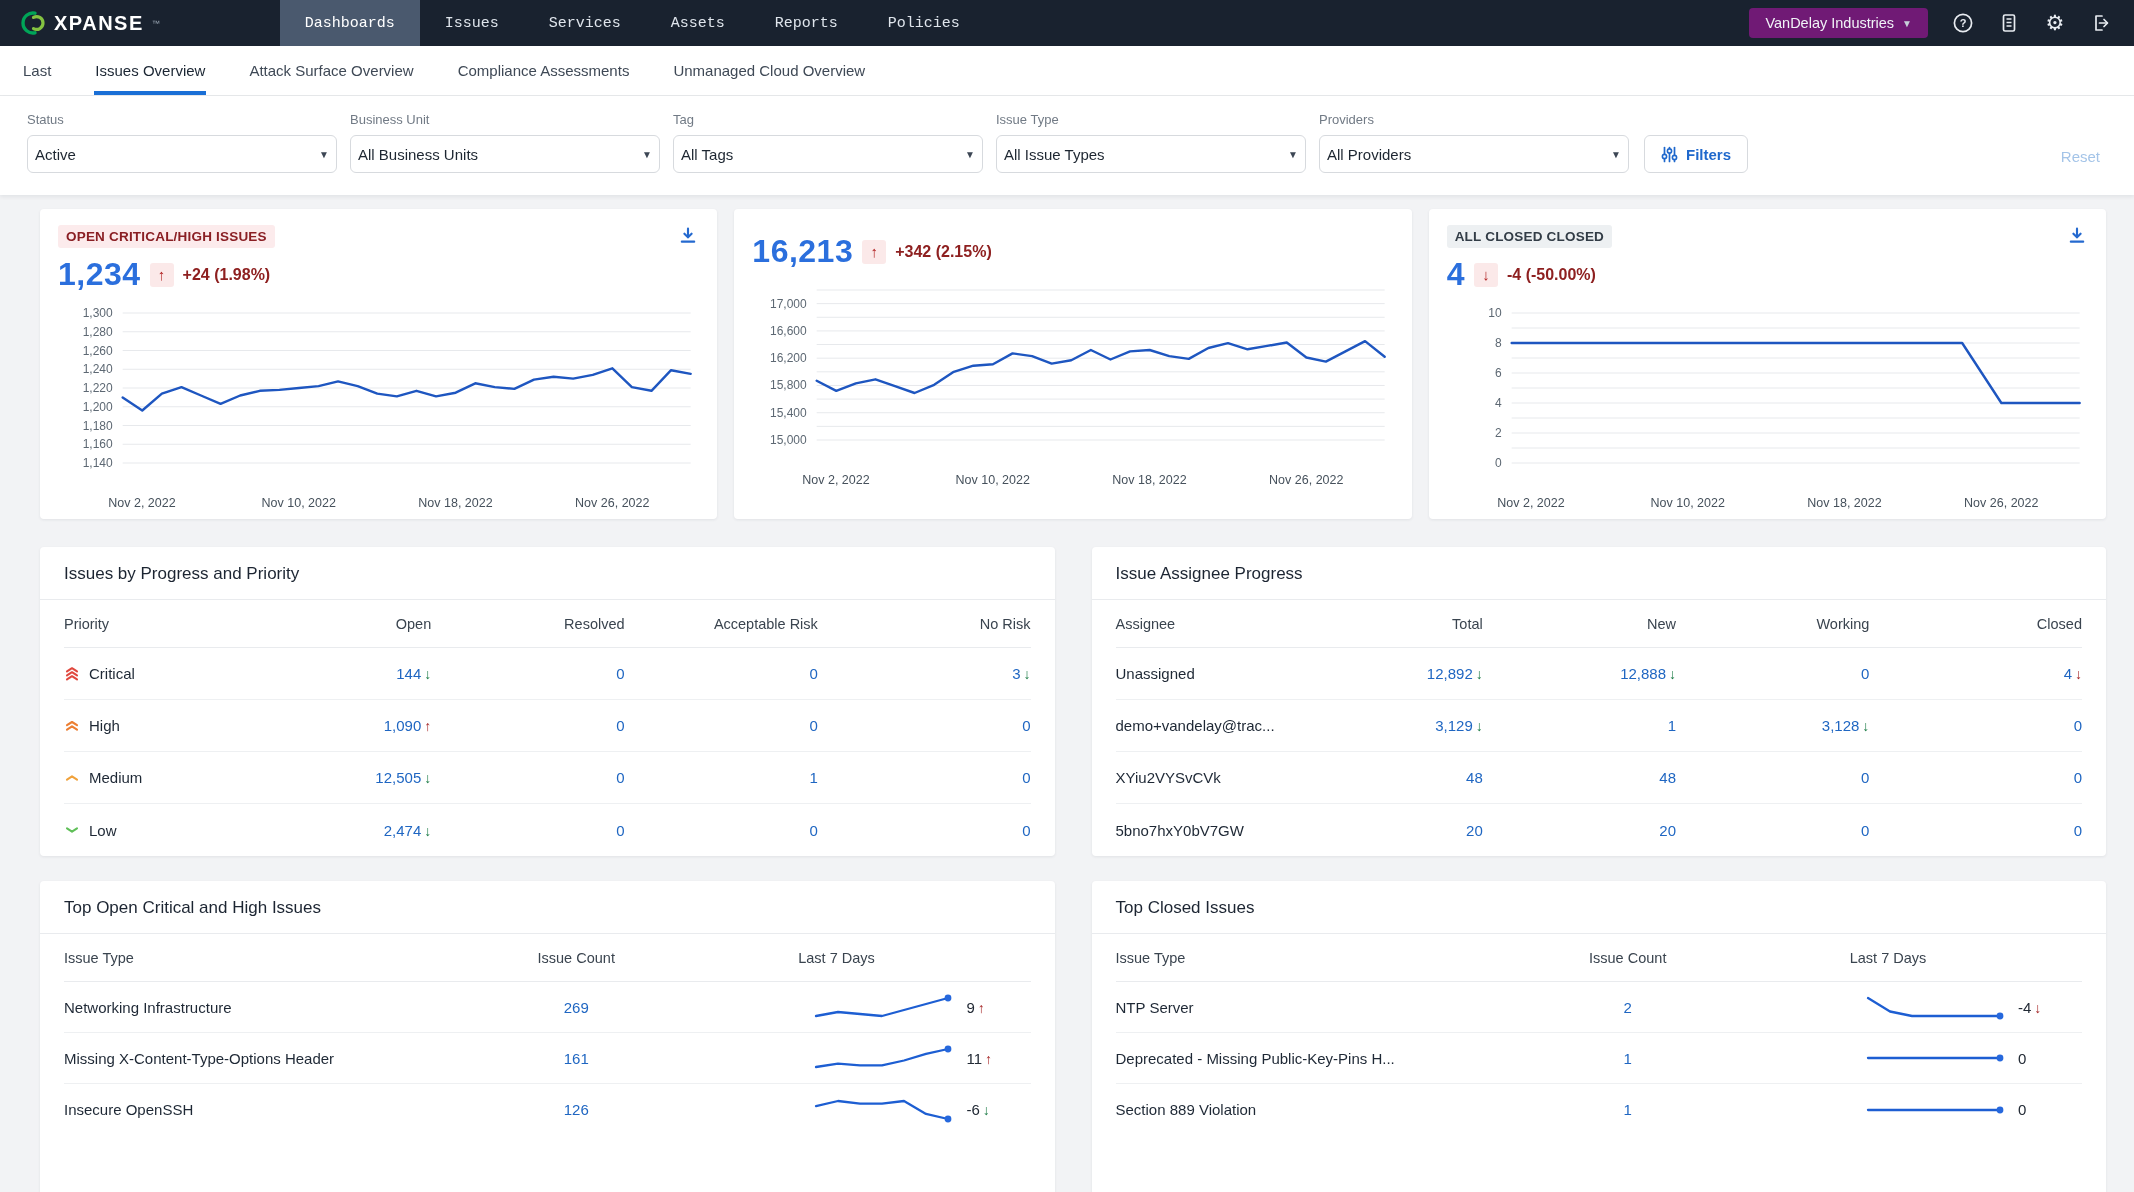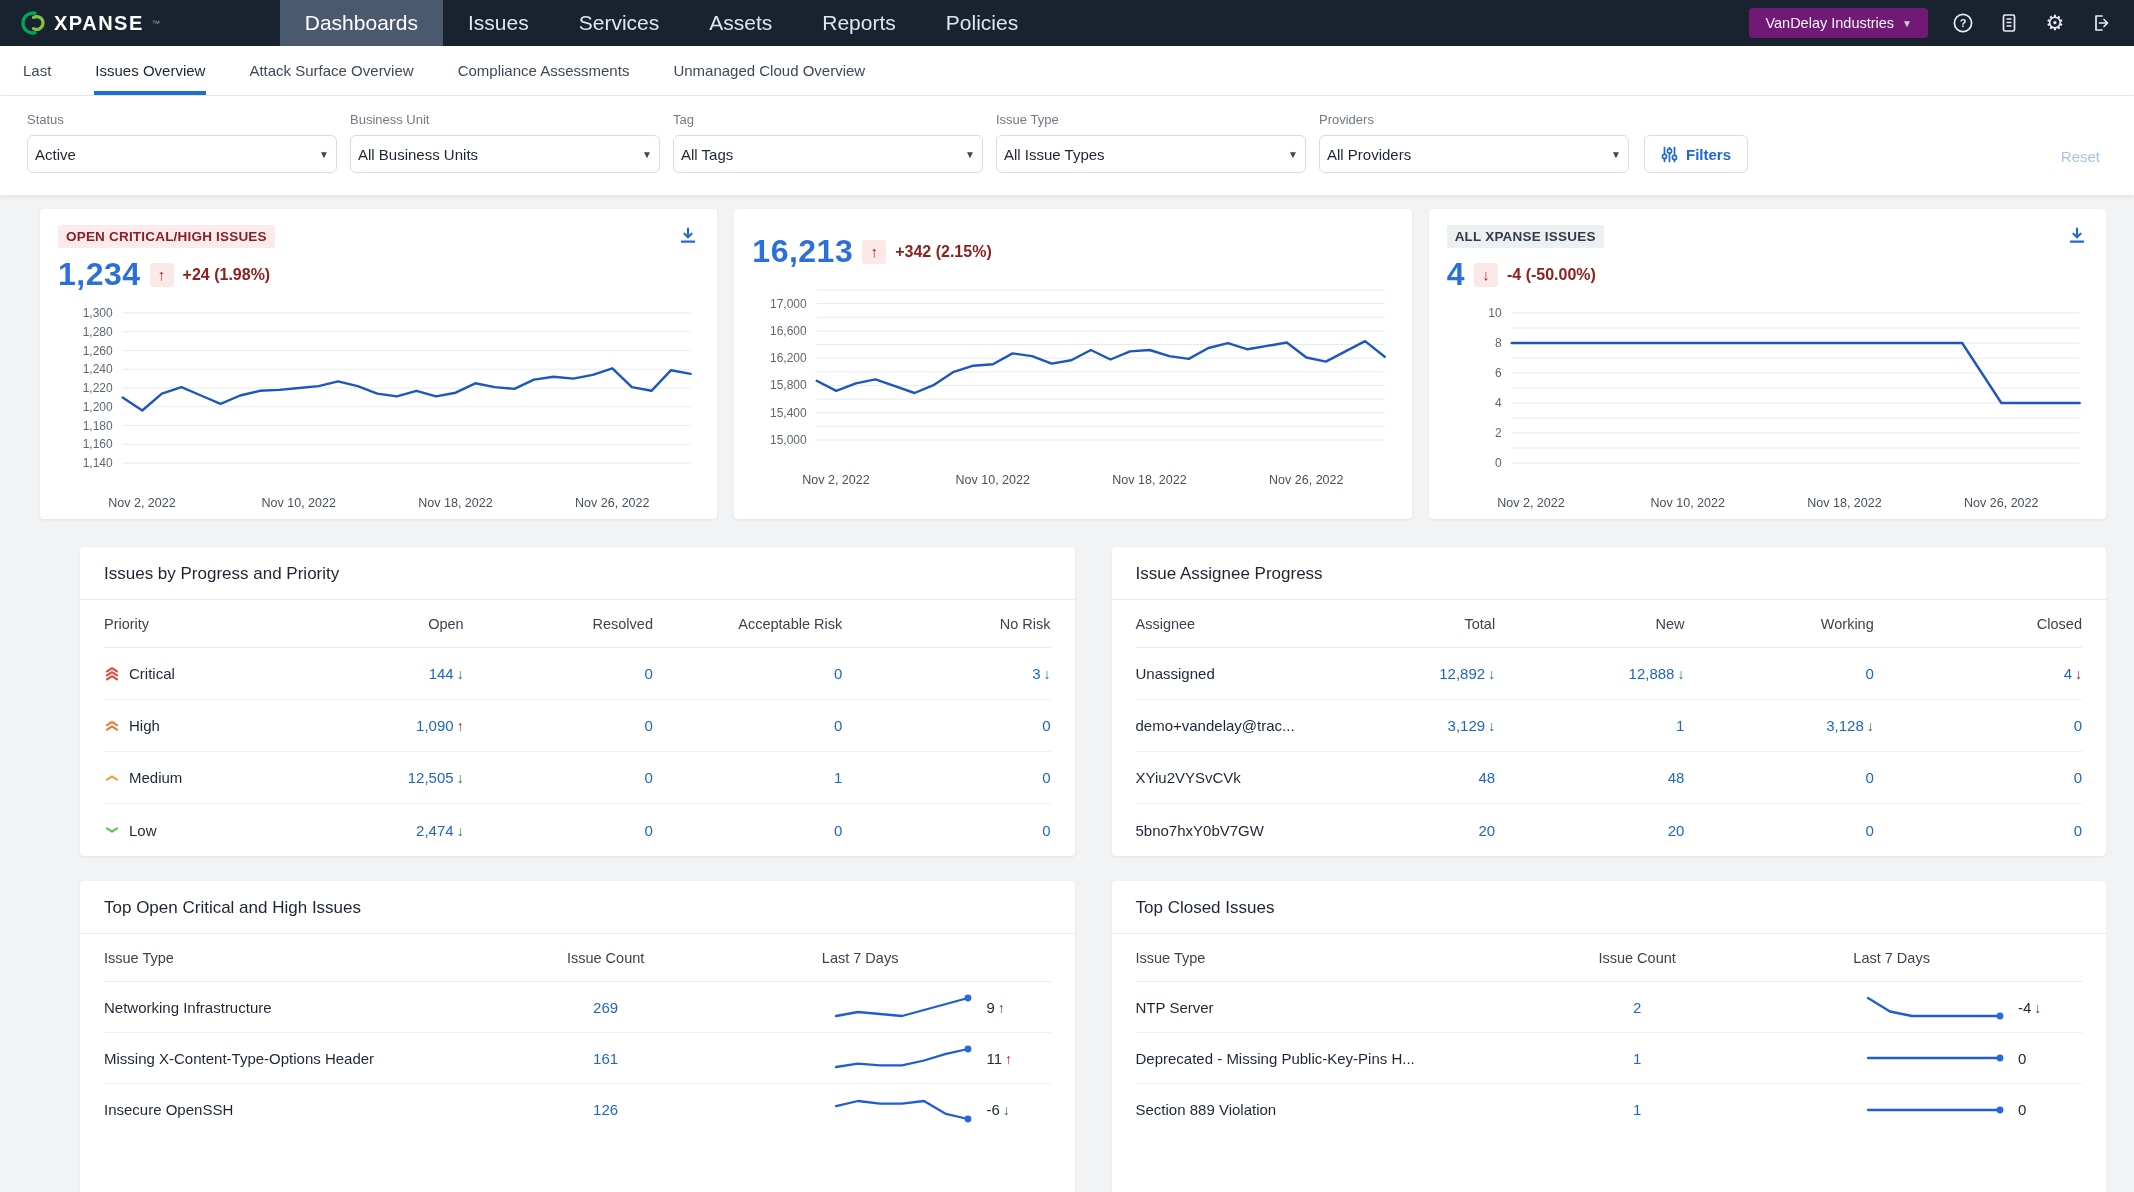--- a/index.html
+++ b/index.html
@@ -5,21 +5,21 @@
   * { margin:0; padding:0; box-sizing:border-box; }
   html,body { width:2134px; height:1192px; overflow:hidden; background:#f2f3f5;
     font-family:"Liberation Sans", sans-serif; }
 
   
   .topnav { height:46px; background:#19222f; display:flex; align-items:stretch; color:#e8ecf1; }
   .brand { display:flex; align-items:center; gap:8px; padding:0 26px 0 20px; }
   .brand-text { font-size:20px; font-weight:bold; letter-spacing:1.5px; color:#fff; }
   .brand sup { font-size:8px; color:#9aa6b4; }
   .nav-items { display:flex; align-items:stretch; margin-left:94px; }
-  .nav-item { display:flex; align-items:center; padding:0 25px; font-size:21px; color:#dfe5ec; cursor:pointer; }
+  .nav-item { display:flex; align-items:center; padding:0 25px; font-size:15px; color:#dfe5ec; cursor:pointer;font-family:Liberation Mono, monospace; }
   .nav-item.active { background:#4a596e; color:#fff; }
   .nav-right { margin-left:auto; display:flex; align-items:center; gap:24px; padding-right:22px; }
   .account-btn { background:#701a75; border:none; color:#f0f3f7; font-size:14.5px;
     font-family:inherit; border-radius:4px; height:30px; padding:0 16px; display:flex;
     align-items:center; gap:8px; cursor:pointer; }
   .account-btn .caret { font-size:10px; color:#c7d0da; }
   .nav-icon { width:22px; height:22px; display:flex; align-items:center; justify-content:center; cursor:pointer; }
 
   
   .tabbar { height:50px; background:#fff; border-bottom:1px solid #e7e9eb; display:flex;
@@ -55,21 +55,21 @@
   .badge-gray { background:#edf0f2; color:#323c46; }
   .dl-btn { background:none; border:none; cursor:pointer; padding:2px; }
   .kpi-valrow { display:flex; align-items:center; gap:9px; margin-top:8px; }
   .kpi-value { font-size:32px; font-weight:bold; color:#2b6fdd; letter-spacing:.5px; }
   .kpi-arrow { width:24px; height:24px; border-radius:3px; background:#fbe9e9; color:#b32626;
     font-size:15px; display:flex; align-items:center; justify-content:center; font-weight:bold; }
   .kpi-delta { font-size:16px; font-weight:bold; color:#8e2020; }
   .kpi-chart { margin-top:10px; }
 
   
-  .tables-row { display:flex; gap:37px; margin-top:28px;margin-left:40px; }
+  .tables-row { display:flex; gap:37px; margin-top:28px; }
   .table-card { flex:1; }
   .tcard-title { font-size:17px; font-weight:500; color:#1c2532; padding:17px 24px 15px 24px;
     border-bottom:1px solid #e9ebee; }
   .ttable { padding:0 24px; }
   .trow { display:flex; align-items:center; }
   .thead .tcell { font-size:14.5px; color:#3a444f; }
   .thead { height:48px; border-bottom:1px solid #e9ebee; }
   .tbody .trow { height:52px; border-bottom:1px solid #eef0f2; }
   .tbody .trow:last-child { border-bottom:none; }
   .tcell { font-size:15px; color:#1e2835; }
@@ -279,21 +279,21 @@
             <text x="83.312" y="204" text-anchor="middle" class="xt">Nov 2, 2022</text>
             <text x="240.08" y="204" text-anchor="middle" class="xt">Nov 10, 2022</text>
             <text x="396.84799999999996" y="204" text-anchor="middle" class="xt">Nov 18, 2022</text>
             <text x="553.616" y="204" text-anchor="middle" class="xt">Nov 26, 2022</text>
             <polyline points="64.0,100.7 83.6,110.9 103.2,103.4 122.8,99.3 142.3,106.1 161.9,113.0 181.5,104.8 201.1,91.8 220.7,85.7 240.3,84.3 259.9,73.4 279.4,76.1 299.0,83.6 318.6,80.2 338.2,70.0 357.8,79.5 377.4,71.4 397.0,70.0 416.6,76.1 436.1,78.9 455.7,68.0 475.3,63.2 494.9,69.3 514.5,65.9 534.1,62.5 553.7,77.5 573.2,81.6 592.8,71.4 612.4,61.1 632.0,76.8" fill="none" stroke="#1e56c0" stroke-width="2.4" stroke-linejoin="round" stroke-linecap="round"></polyline>
           </svg>
         </div>
       </div>
       <div class="card kpi-card">
         <div class="kpi-head">
-          <span class="kpi-badge badge-gray">ALL XPANSE ISSUES</span>
+          <span class="kpi-badge badge-gray">ALL CLOSED CLOSED</span>
           <button class="dl-btn">
             <svg width="18" height="18" viewBox="0 0 16 16" fill="none" stroke="#2469cf" stroke-width="1.9" stroke-linecap="round" stroke-linejoin="round">
               <path d="M8 1.5v7.5"></path>
               <path d="M4.8 6 8 9.2 11.2 6"></path>
               <path d="M2.5 13h11"></path>
             </svg>
           </button>
         </div>
         <div class="kpi-valrow">
           <span class="kpi-value">4</span>

